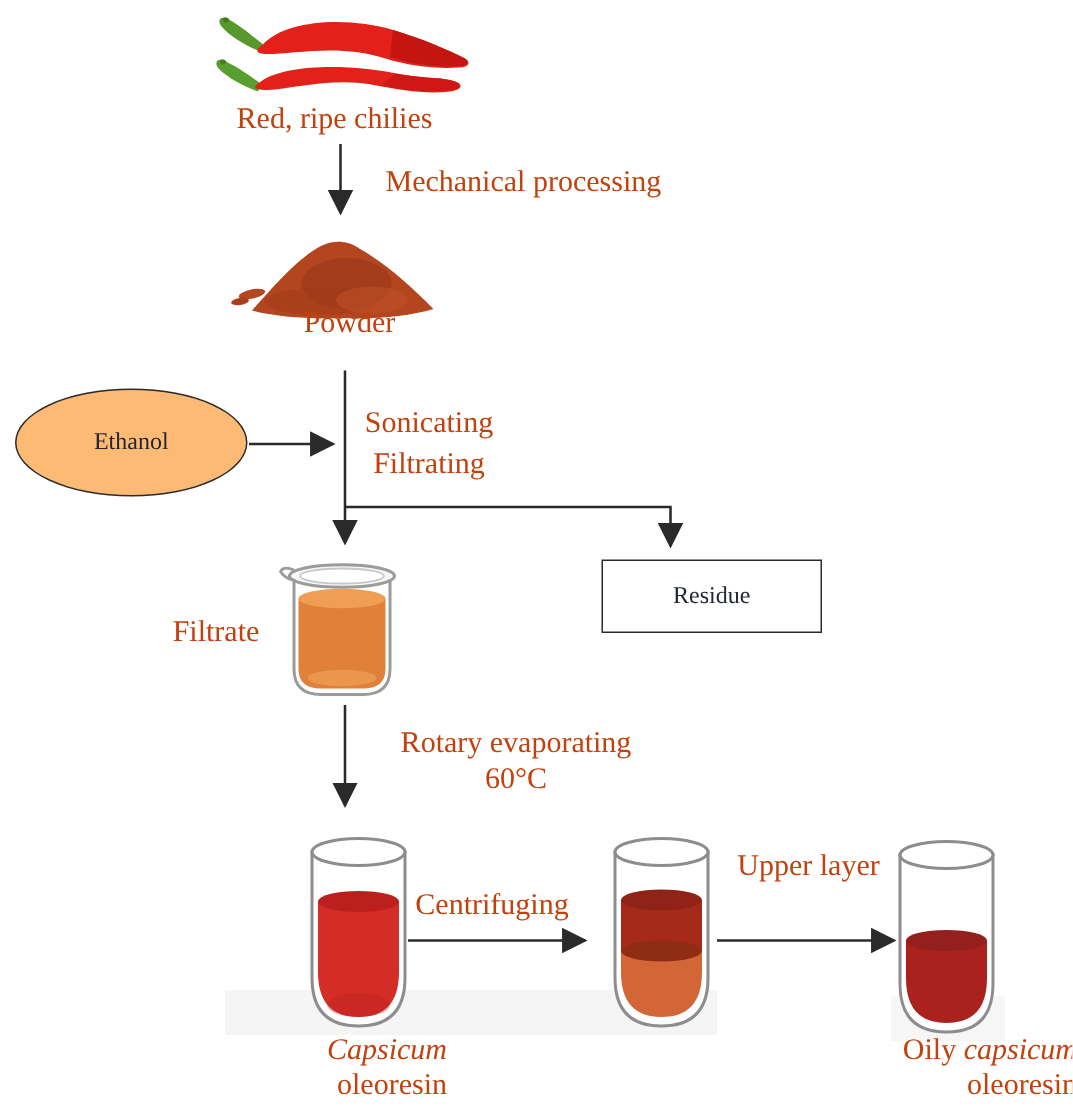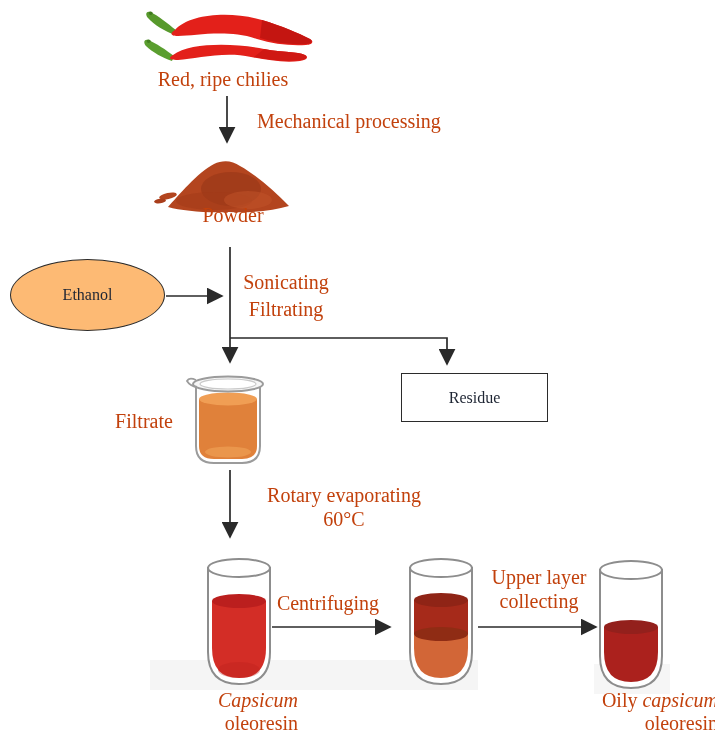--- a/index.html
+++ b/index.html
@@ -128,21 +128,20 @@
 
   <div class="label center mid" style="left:255px;top:483px;width:178px;">
     <div>Rotary evaporating</div>
     <div>60°C</div>
   </div>
 
   <div class="label center" style="left:258px;top:592px;width:140px;">Centrifuging</div>
 
   <div class="label center mid" style="left:469px;top:565px;width:140px;">
     <div>Upper layer</div>
-    <div>collecting</div>
   </div>
 
   <div class="label center tight" style="left:158px;top:689px;width:140px;">
     <div class="it">Capsicum</div>
     <div>oleoresin</div>
   </div>
 
   <div class="label center tight" style="left:563px;top:689px;width:155px;">
     <div><span>Oily</span> <span class="it">capsicum</span></div>
     <div>oleoresin</div>

